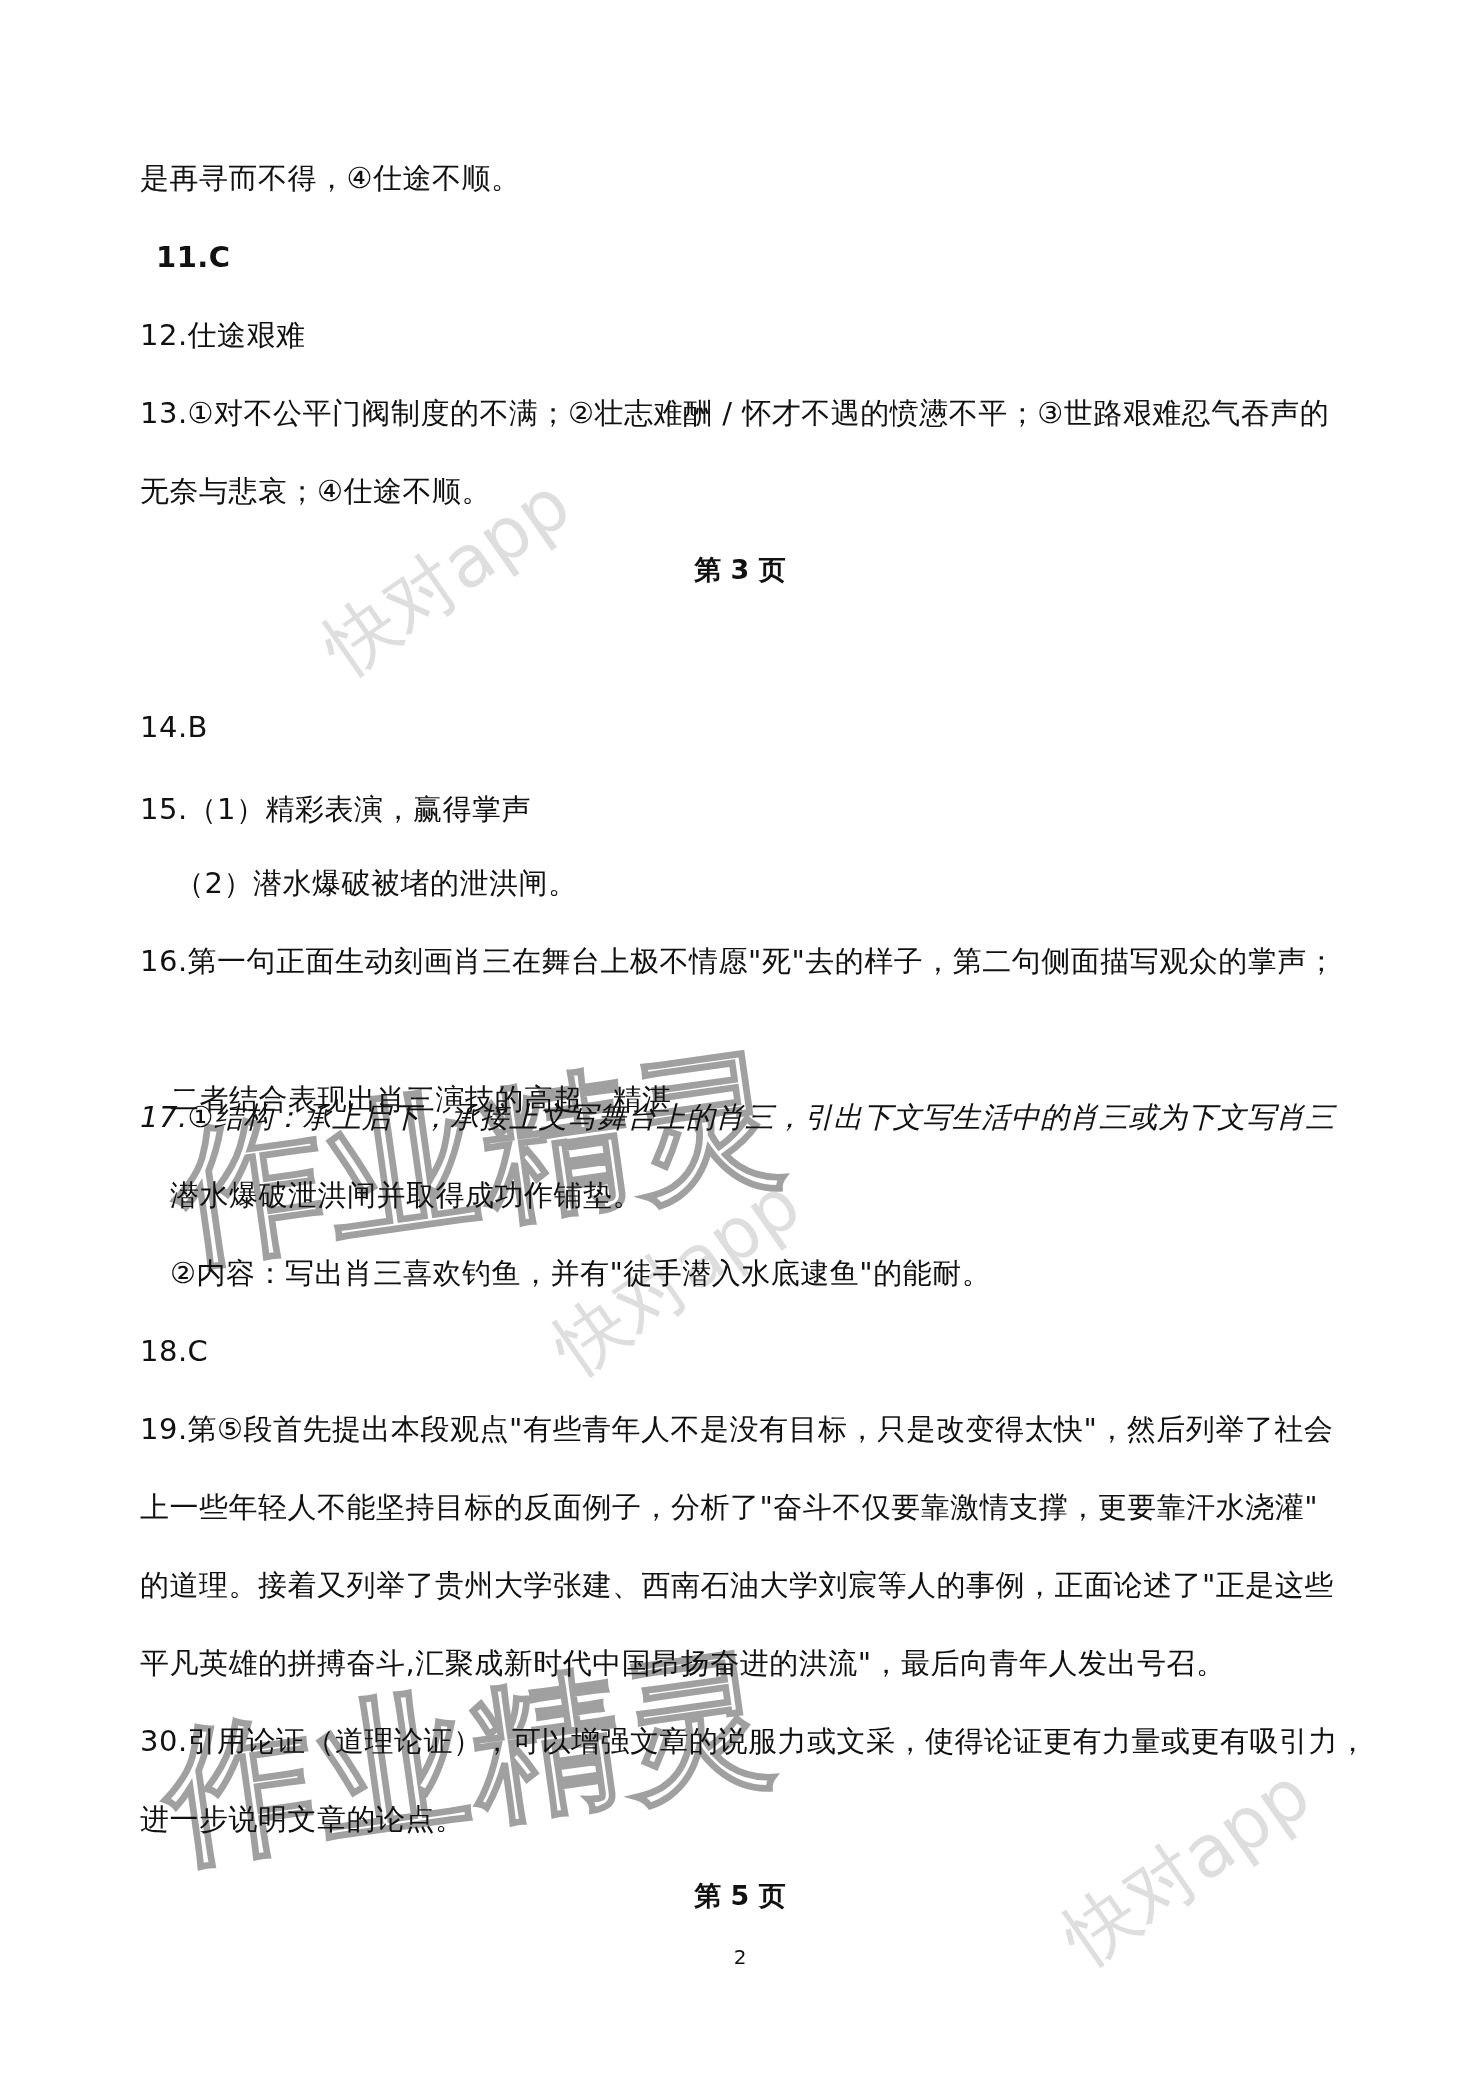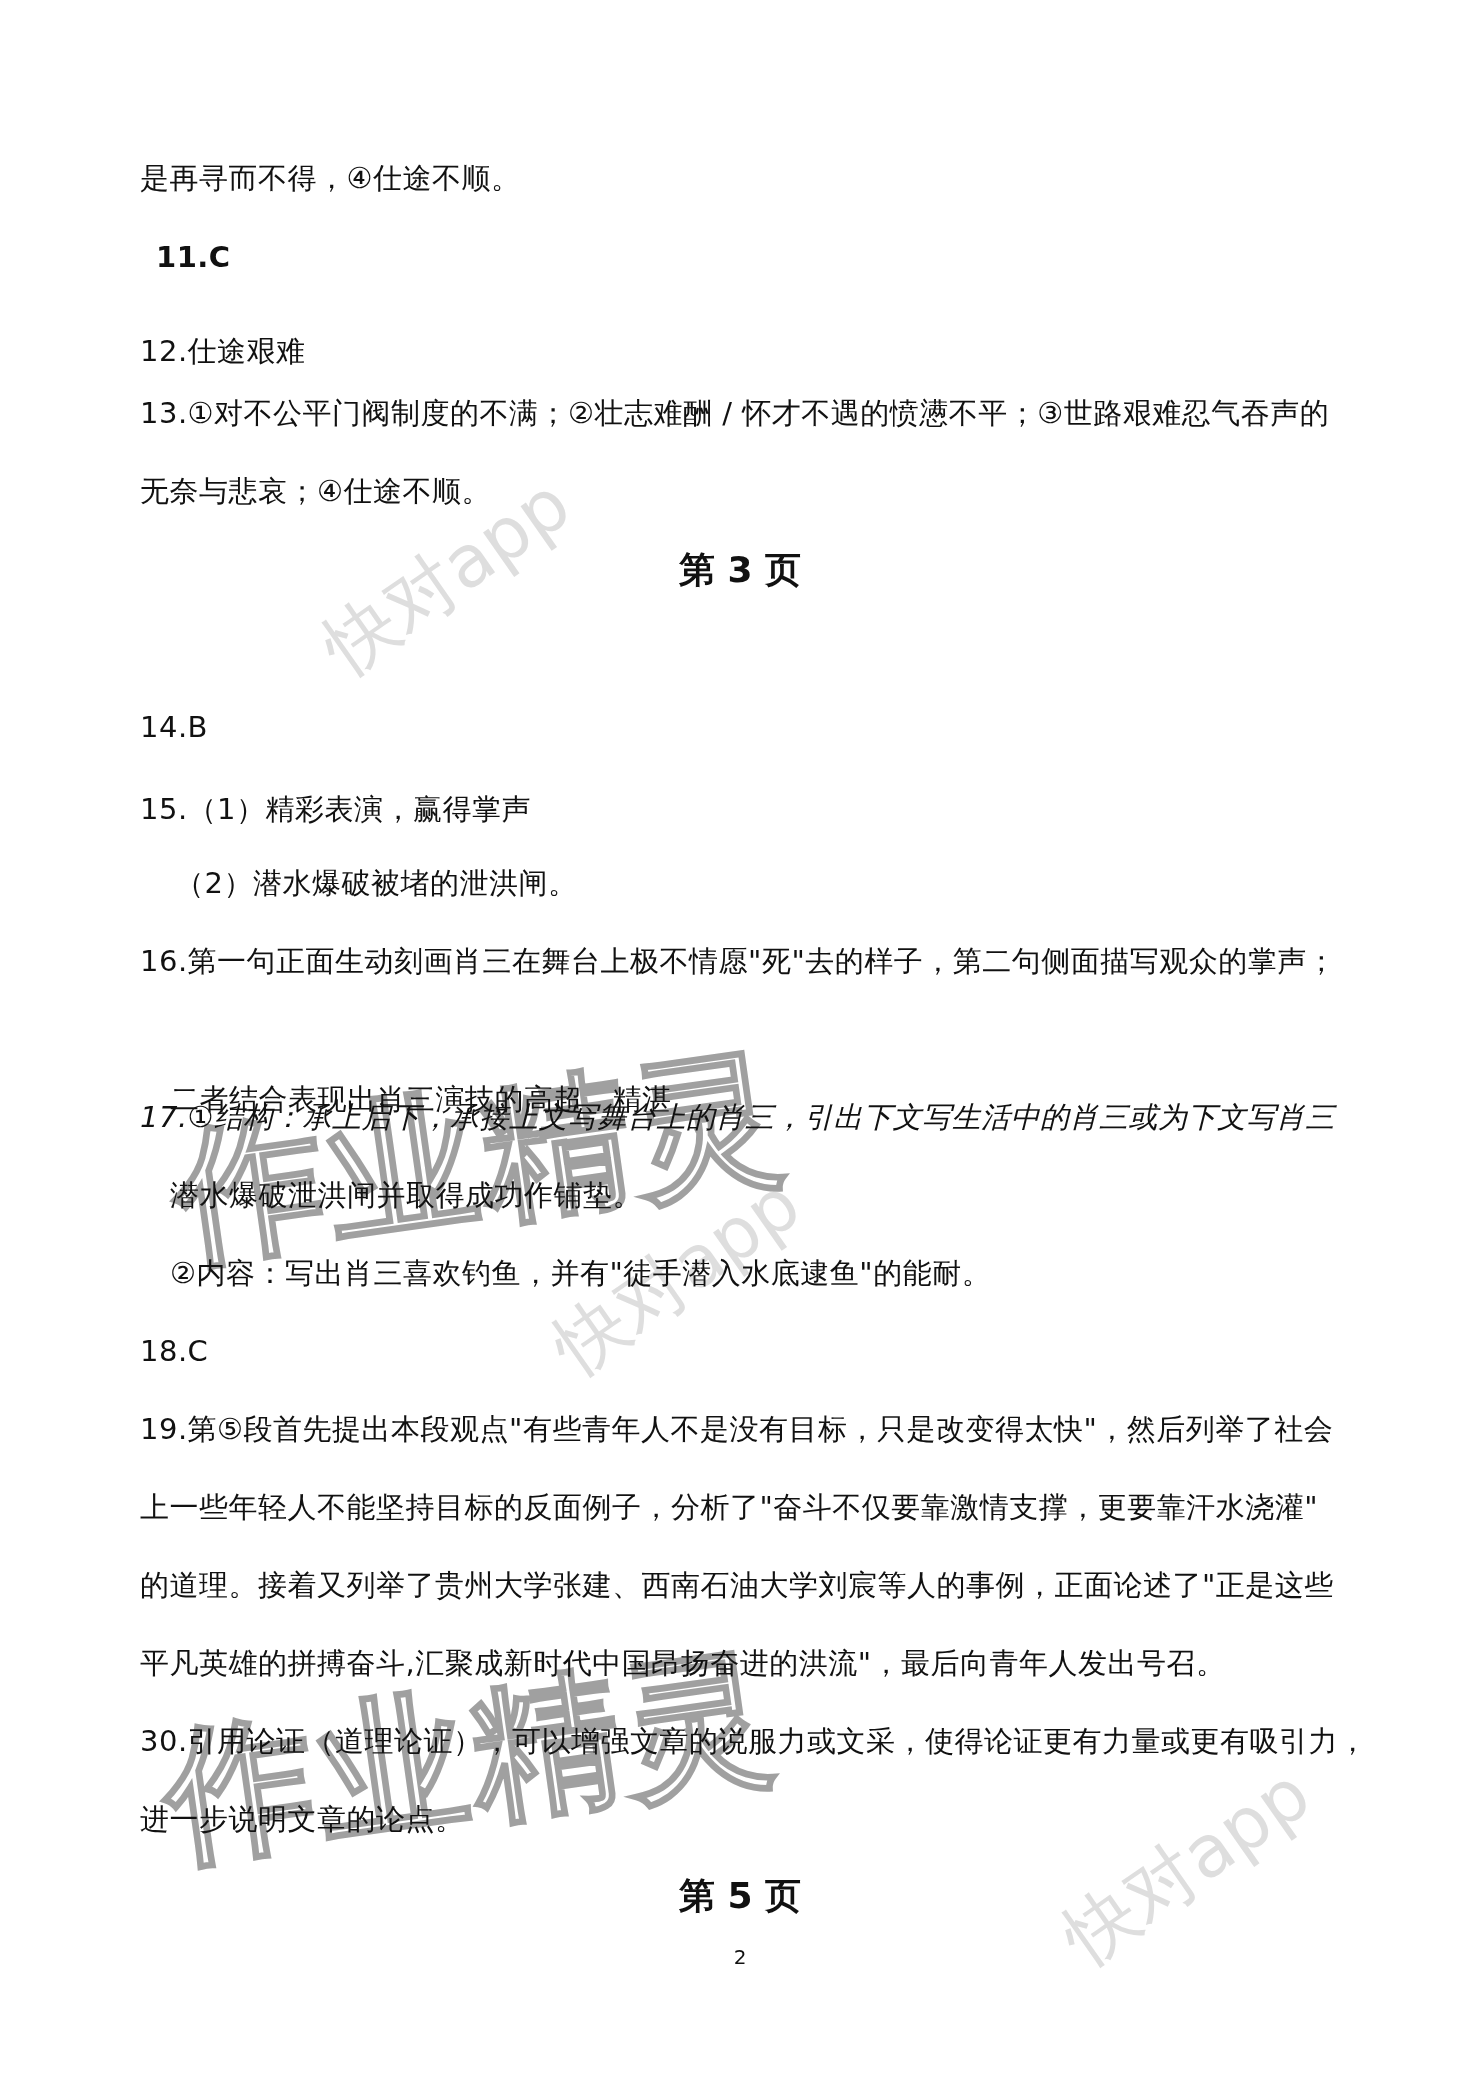--- a/index.html
+++ b/index.html
@@ -17,21 +17,21 @@
   }
   .line {
     position: absolute;
     font-size: 29px;
     line-height: 40px;
     white-space: nowrap;
     letter-spacing: 0.5px;
   }
   .heading {
     position: absolute;
-    font-size: 36px;
+    font-size: 27px;
     line-height: 40px;
     font-weight: bold;
     left: 0;
     width: 1480px;
     text-align: center;
   }
   .page-num {
     position: absolute;
     font-size: 20px;
     left: 0;
@@ -64,21 +64,21 @@
 <body>
 
 <div class="wm wm-kuaidui" style="left:360px; top:600px;">快对app</div>
 <div class="wm wm-kuaidui" style="left:590px; top:1300px;">快对app</div>
 <div class="wm wm-kuaidui" style="left:1100px; top:1890px;">快对app</div>
 <div class="wm wm-zuoye" style="left:190px; top:1100px;">作业精灵</div>
 <div class="wm wm-zuoye" style="left:180px; top:1700px;">作业精灵</div>
 
 <div class="line" style="left:140px; top:158px;">是再寻而不得，④仕途不顺。</div>
 <div class="line" style="left:156px; top:237px;font-weight:bold;">11.C</div>
-<div class="line" style="left:140px; top:315px;margin-top:16px;">12.仕途艰难</div>
+<div class="line" style="left:140px; top:315px;">12.仕途艰难</div>
 <div class="line" style="left:140px; top:393px;">13.①对不公平门阀制度的不满；②壮志难酬 / 怀才不遇的愤懑不平；③世路艰难忍气吞声的</div>
 <div class="line" style="left:140px; top:471px;">无奈与悲哀；④仕途不顺。</div>
 
 <div class="heading" style="top:550px;">第 3 页</div>
 
 <div class="line" style="left:140px; top:707px;">14.B</div>
 <div class="line" style="left:140px; top:746px;margin-top:43px;">15.（1）精彩表演，赢得掌声</div>
 <div class="line" style="left:175px; top:863px;">（2）潜水爆破被堵的泄洪闸。</div>
 <div class="line" style="left:140px; top:941px;">16.第一句正面生动刻画肖三在舞台上极不情愿"死"去的样子，第二句侧面描写观众的掌声；</div>
 <div class="line" style="left:170px; top:1079px;">二者结合表现出肖三演技的高超、精湛</div>

